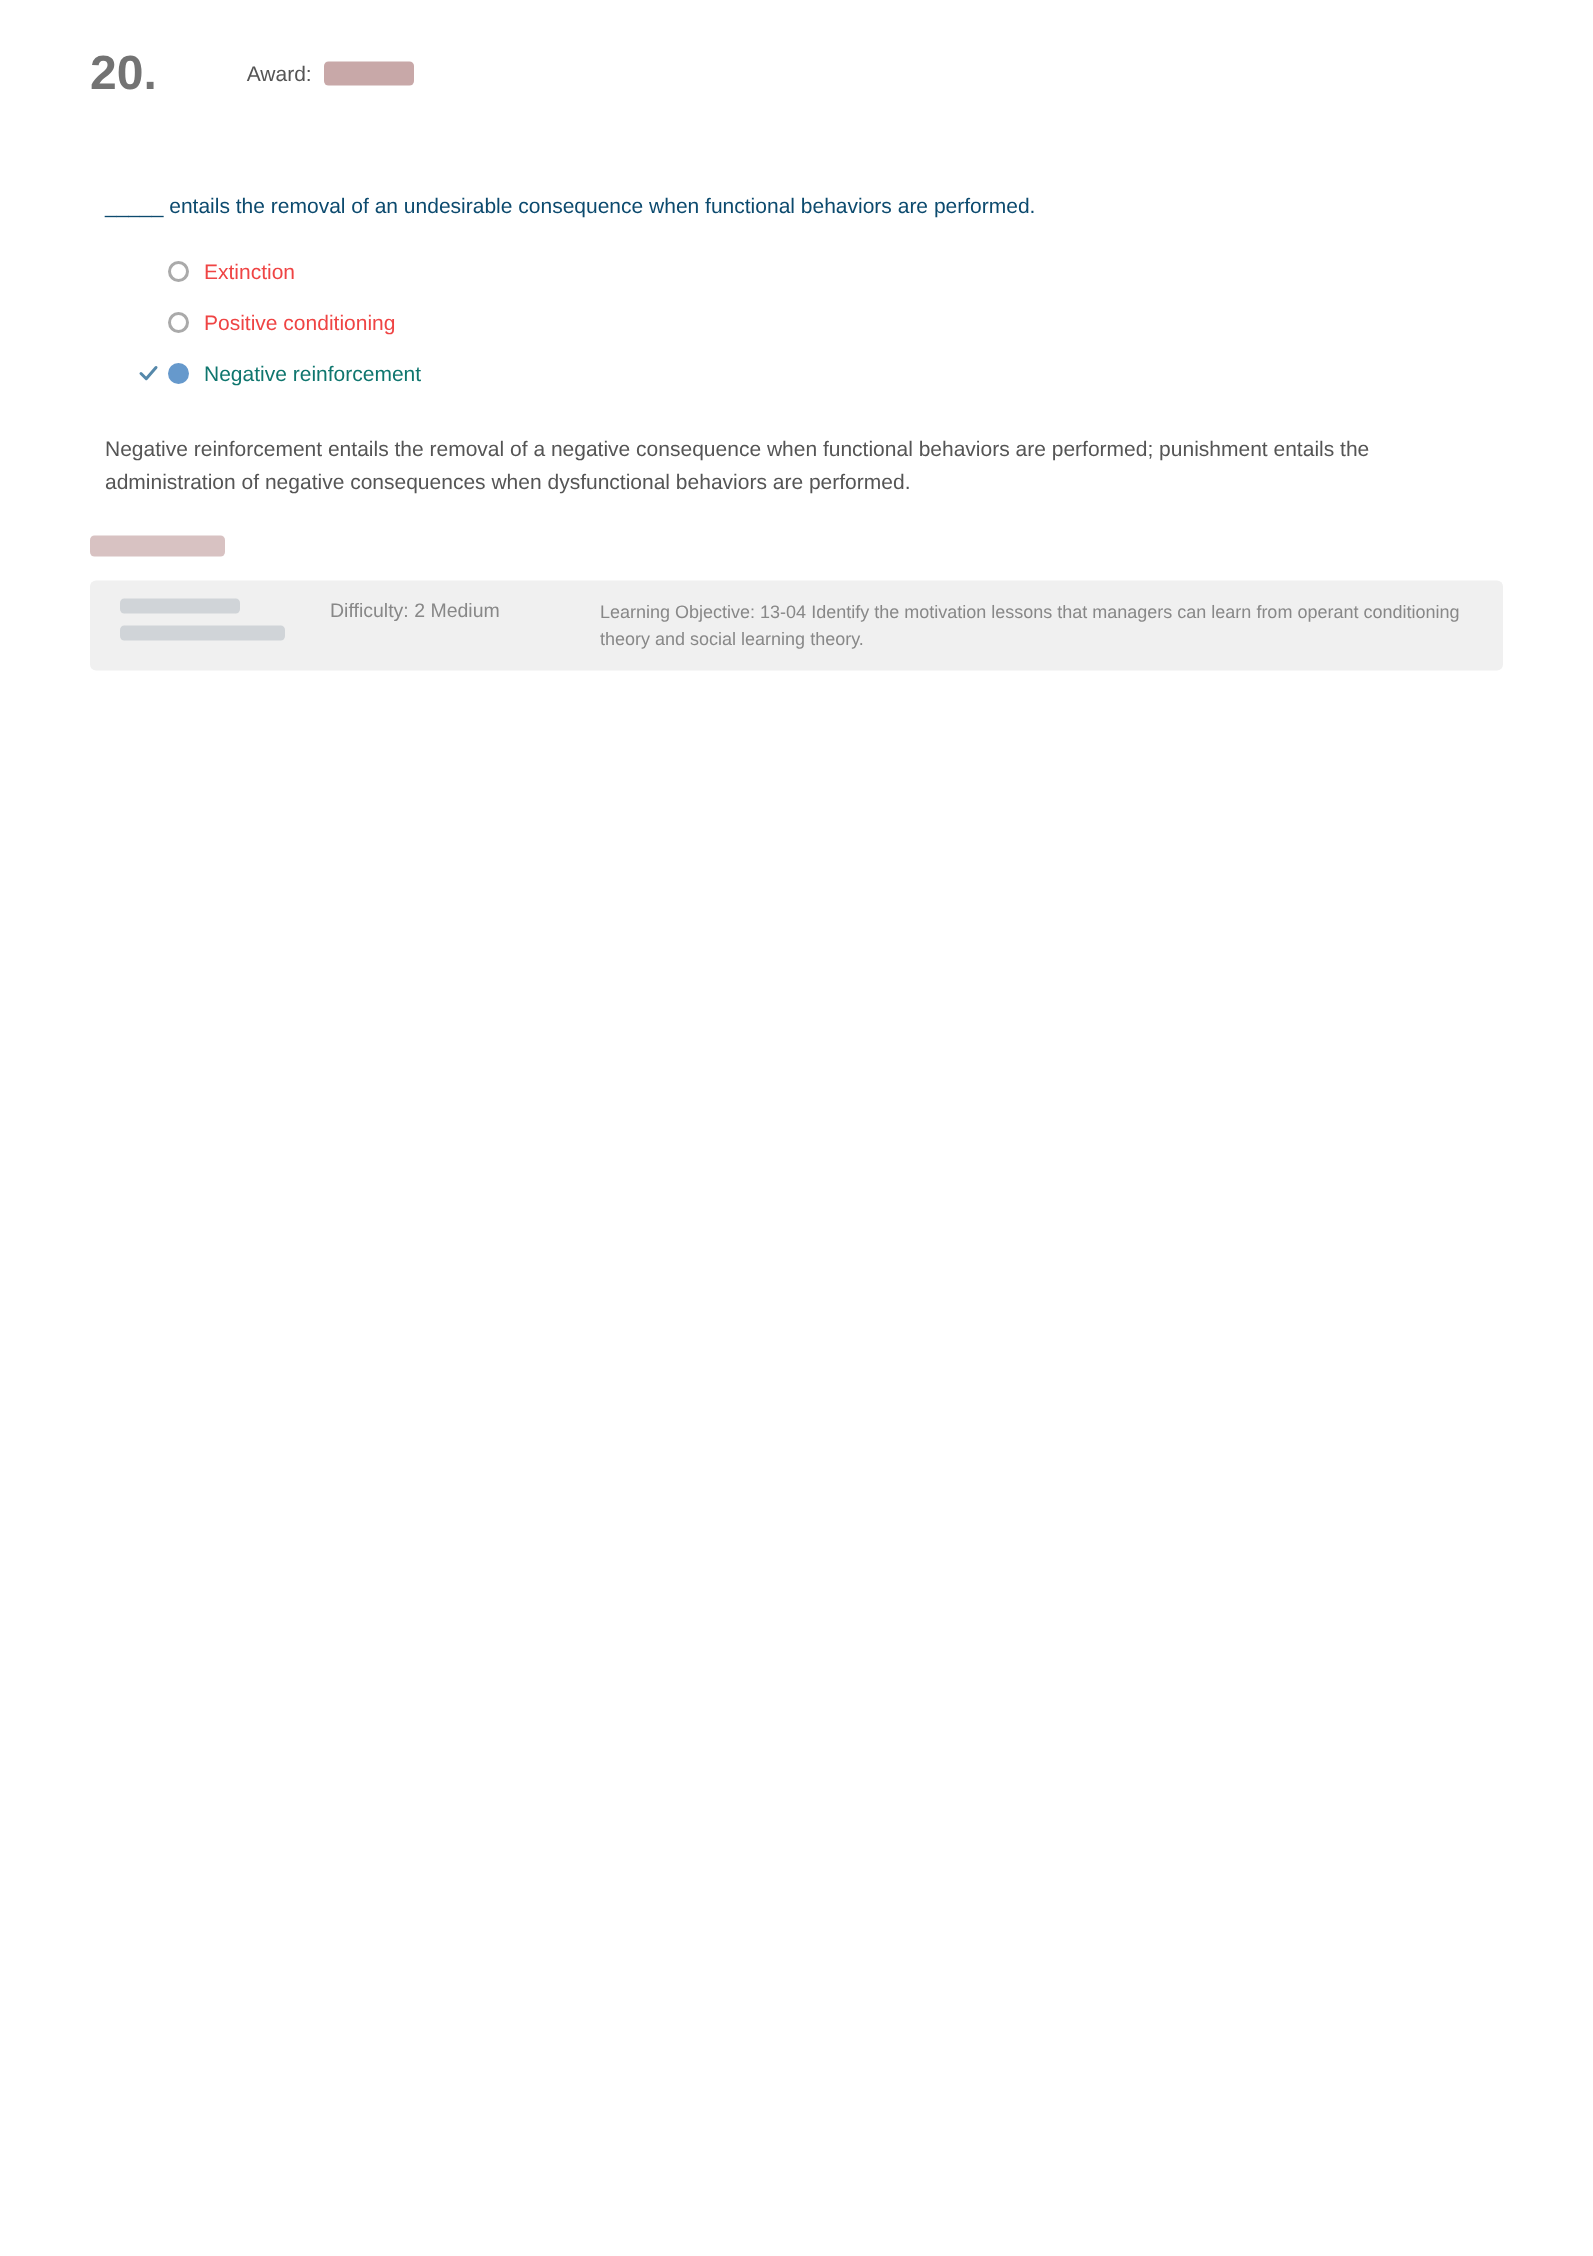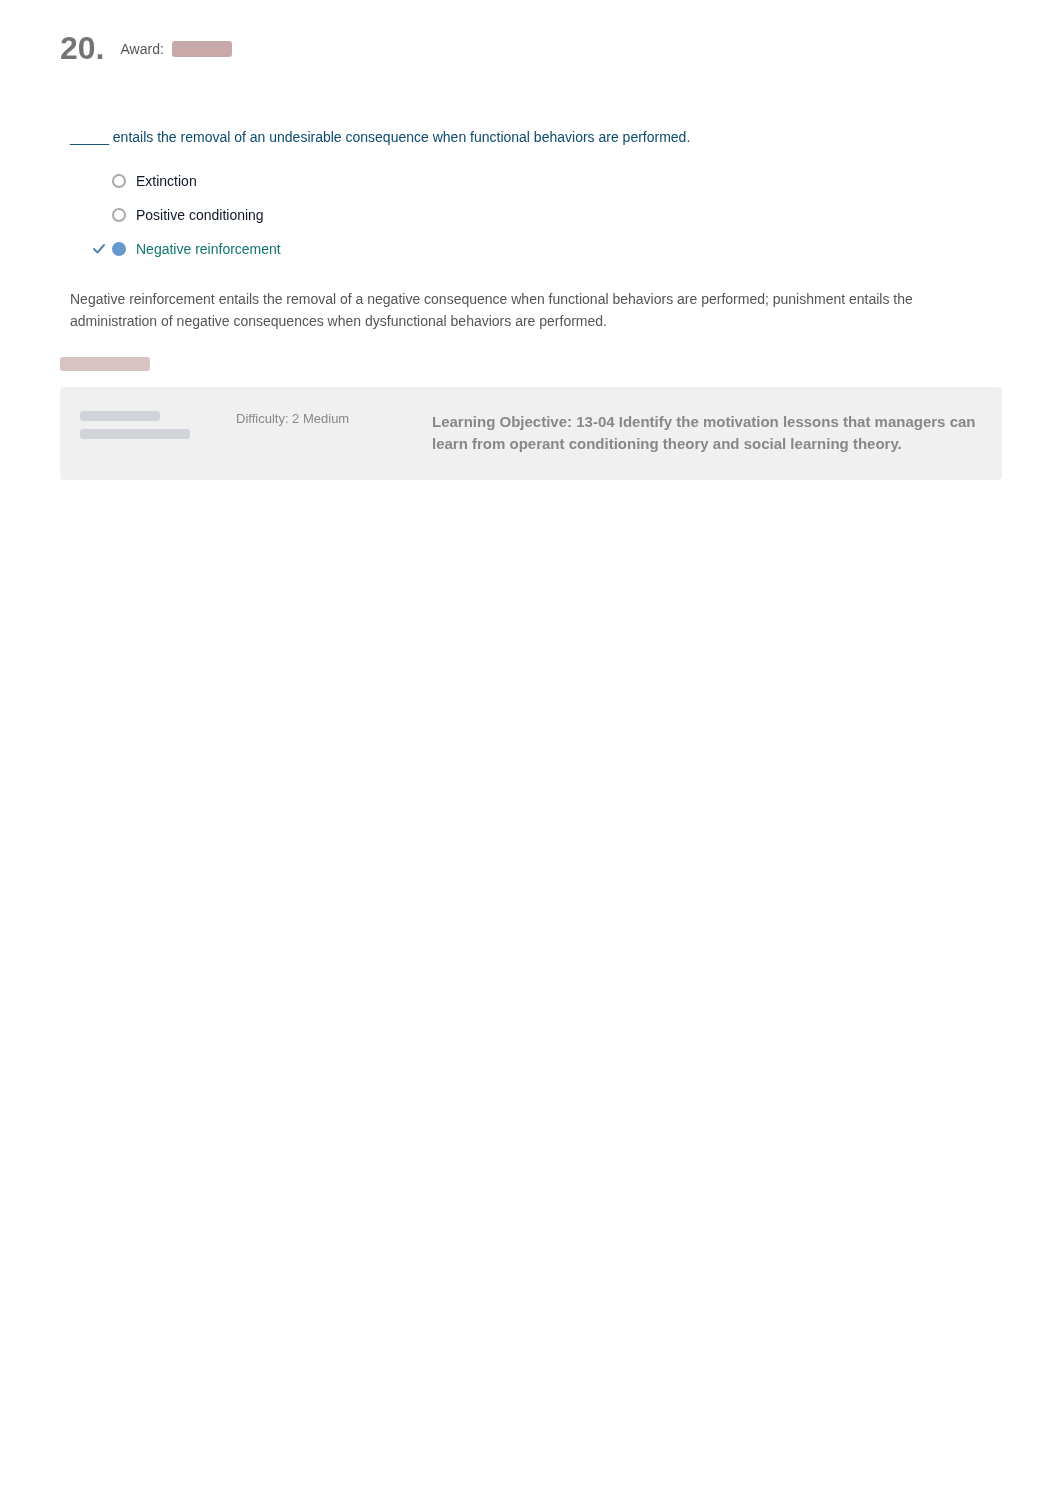--- a/index.html
+++ b/index.html
@@ -28,20 +28,21 @@
       font-size: 32px;
       font-weight: bold;
       color: #737373;
       margin-right: 16px;
     }
 
     .award-label {
       font-size: 14px;
       color: #555;
       margin-right: 8px;
+      margin-left: 44px;
     }
 
     .award-value {
       display: inline-block;
       background: #c8a8a8;
       color: #c8a8a8;
       border-radius: 3px;
       width: 60px;
       height: 16px;
       vertical-align: middle;
@@ -90,21 +91,21 @@
       background: #fff;
     }
 
     .radio-btn.selected {
       border-color: #6699cc;
       background: #6699cc;
     }
 
     .option-text {
       font-size: 14px;
-      color: #0f172a;
+      color: #ef4444;
     }
 
     .option-text.selected {
       color: #0f766e;
     }
 
     .explanation-text {
       margin-left: 10px;
       margin-bottom: 24px;
       line-height: 1.6;
@@ -121,24 +122,24 @@
       height: 14px;
       width: 90px;
       border-radius: 3px;
       margin-bottom: 16px;
       opacity: 0.7;
     }
 
     .info-card {
       background: #f0f0f0;
       border-radius: 4px;
-      padding: 24px 20px;
+      padding: 12px 20px;
       display: flex;
       align-items: flex-start;
-      gap: 36px;
+      gap: 20px;
     }
 
     .info-card-left {
       display: flex;
       flex-direction: column;
       gap: 8px;
       min-width: 120px;
     }
 
     .blurred-line {
@@ -158,24 +159,23 @@
     }
 
     .difficulty-label {
       font-size: 13px;
       color: #888;
       min-width: 160px;
       flex-shrink: 0;
     }
 
     .learning-objective {
-      font-size: 15px;
+      font-size: 12px;
       color: #888;
       line-height: 1.5;
-      font-weight: bold;
     }
   </style>
 </head>
 <body>
 
 <div class="question-header">
   <span class="question-number">20.</span>
   <span class="award-label">Award:</span>
   <span class="award-value"></span>
 </div>

